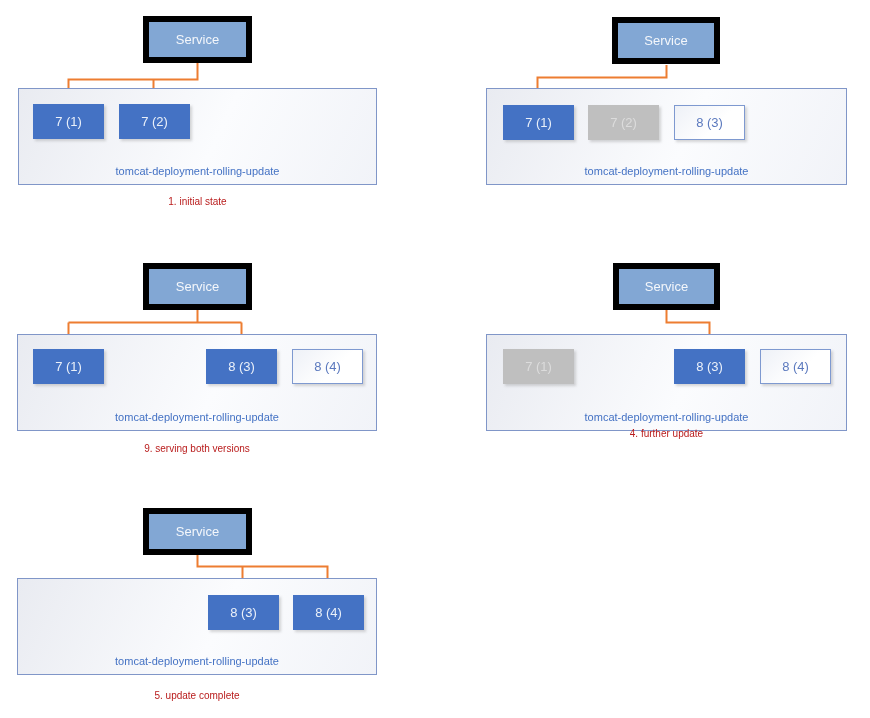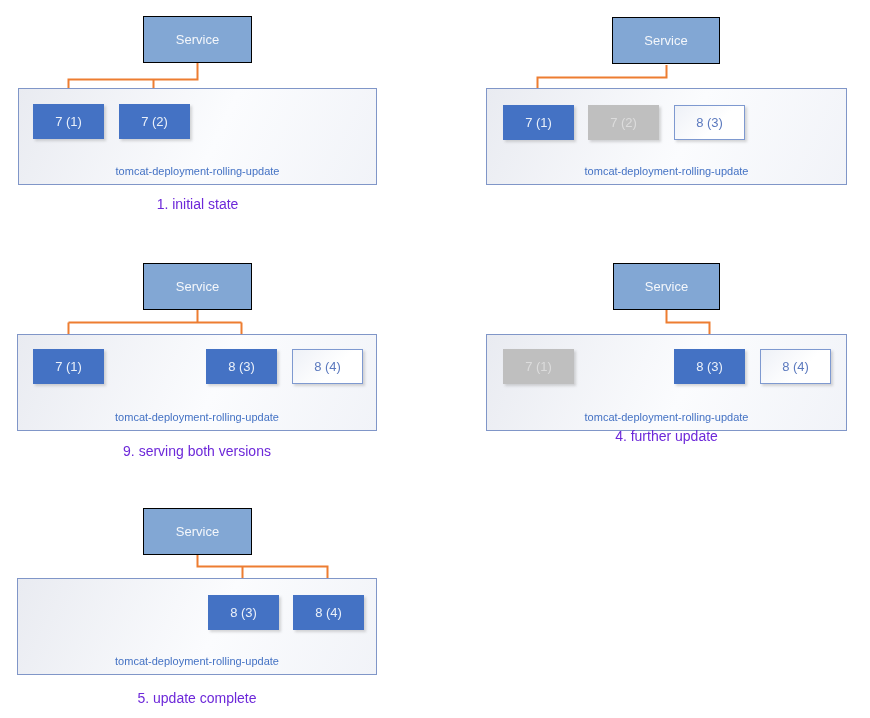--- a/index.html
+++ b/index.html
@@ -7,21 +7,21 @@
     position:relative;
     width:870px;height:718px;
     background:#ffffff;
     font-family:"Liberation Sans", sans-serif;
     overflow:hidden;
   }
   
   .service{
     position:absolute;
     background:#82A7D4;
-    border:1px solid #000000;
+    border:6px solid #000000;
     color:#F4F7FB;
     font-size:13px;
     display:flex;align-items:center;justify-content:center;
     box-sizing:border-box;
   }
   .s1{left:143px;top:16px;width:109px;height:47px;}
   .s2{left:612px;top:17px;width:108px;height:47px;}
   .s3{left:143px;top:263px;width:109px;height:47px;}
   .s4{left:613px;top:263px;width:107px;height:47px;}
   .s5{left:143px;top:508px;width:109px;height:47px;}
@@ -75,22 +75,22 @@
   .c4 .pod:nth-of-type(1){left:16px;top:14px;}
   .c4 .pod:nth-of-type(2){left:187px;top:14px;}
   .c4 .pod:nth-of-type(3){left:273px;top:14px;}
   .c5 .pod:nth-of-type(1){left:190px;top:16px;}
   .c5 .pod:nth-of-type(2){left:275px;top:16px;}
 
   
   .caption{
     position:absolute;
     text-align:center;
-    color:#6d28d9;
-    font-size:14px;
+    color:#b91c1c;
+    font-size:10px;
     white-space:nowrap;
   }
   .cap1{left:18px;width:359px;top:196px;}
   .cap2{left:486px;width:361px;top:196px;}
   .cap3{left:17px;width:360px;top:443px;}
   .cap4{left:486px;width:361px;top:428px;}
   .cap5{left:17px;width:360px;top:690px;}
 
   
   .arrows{

